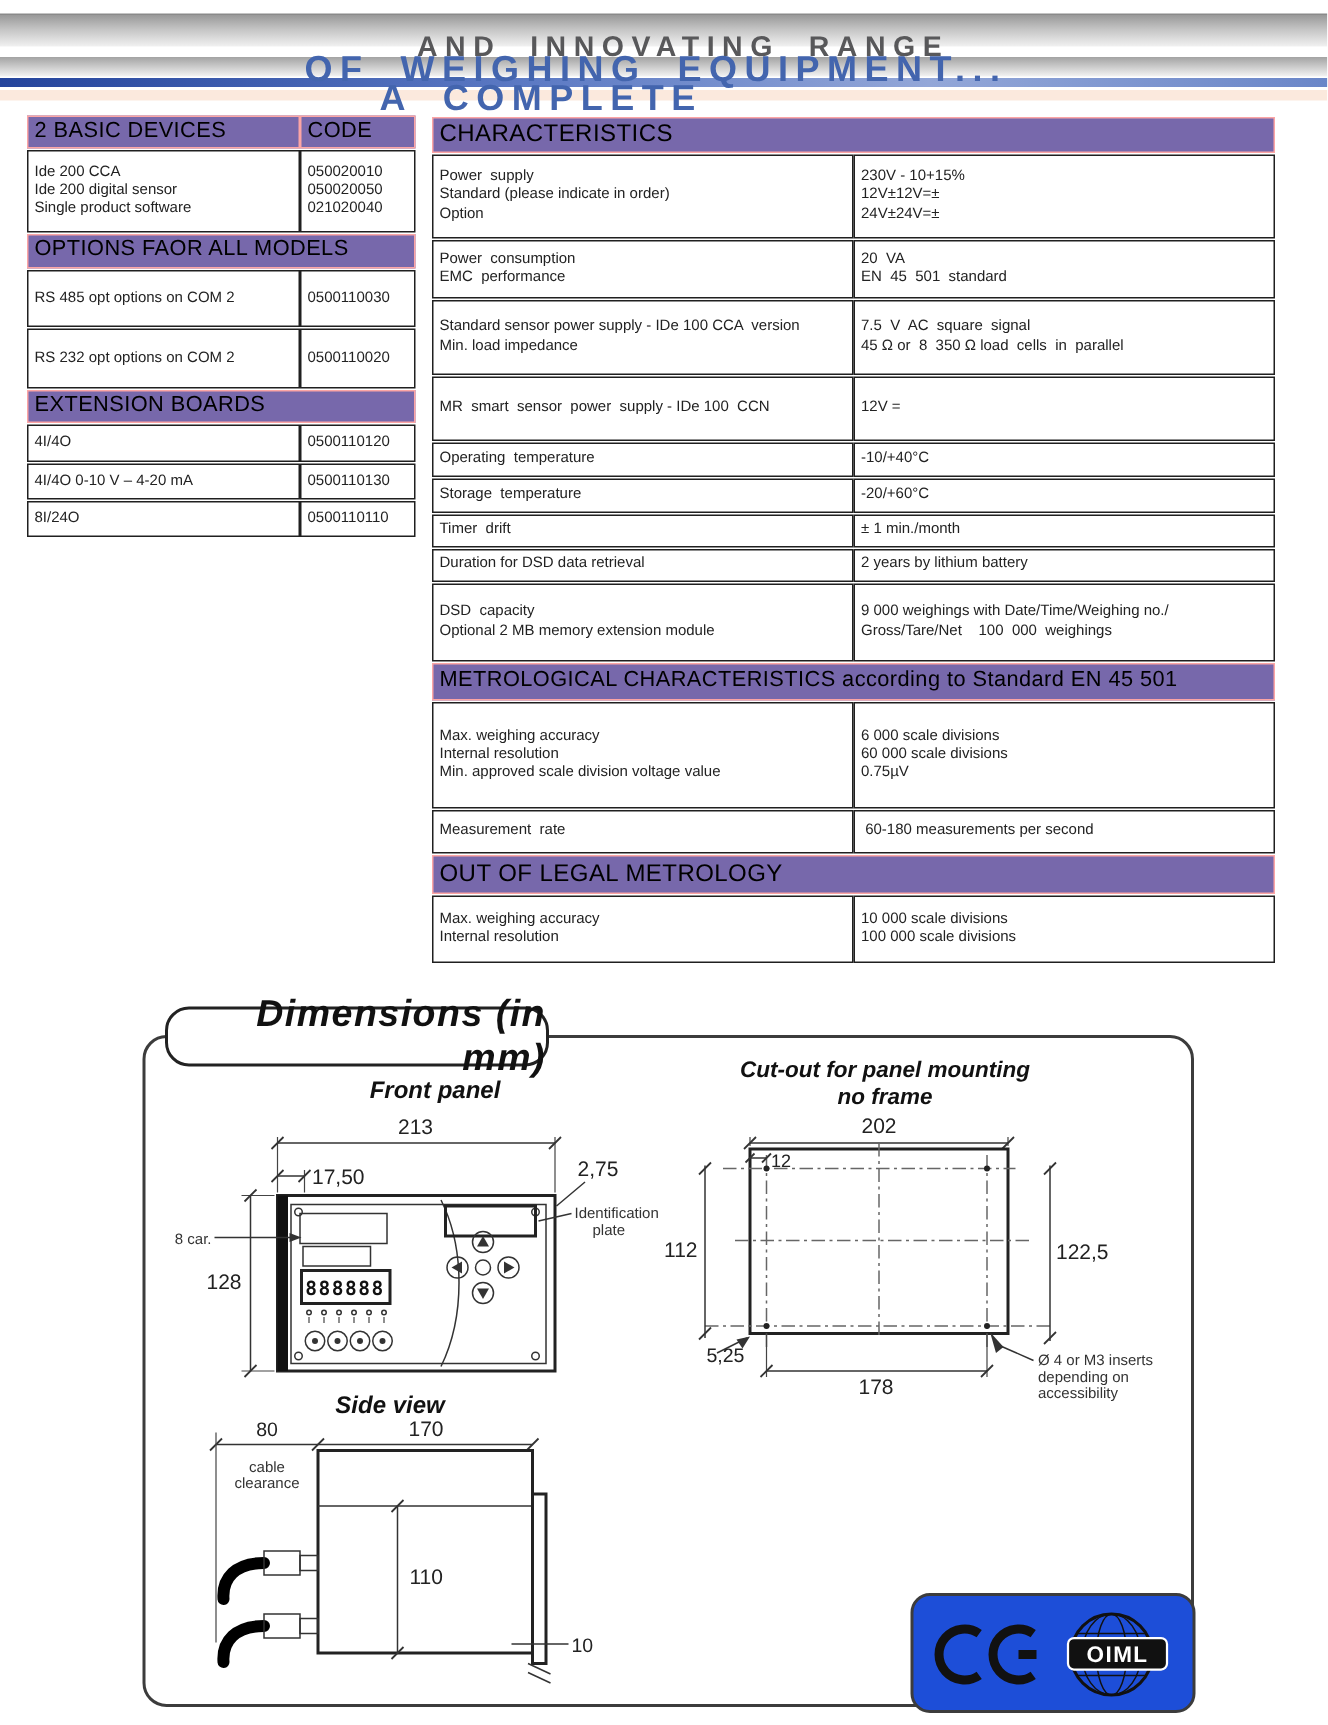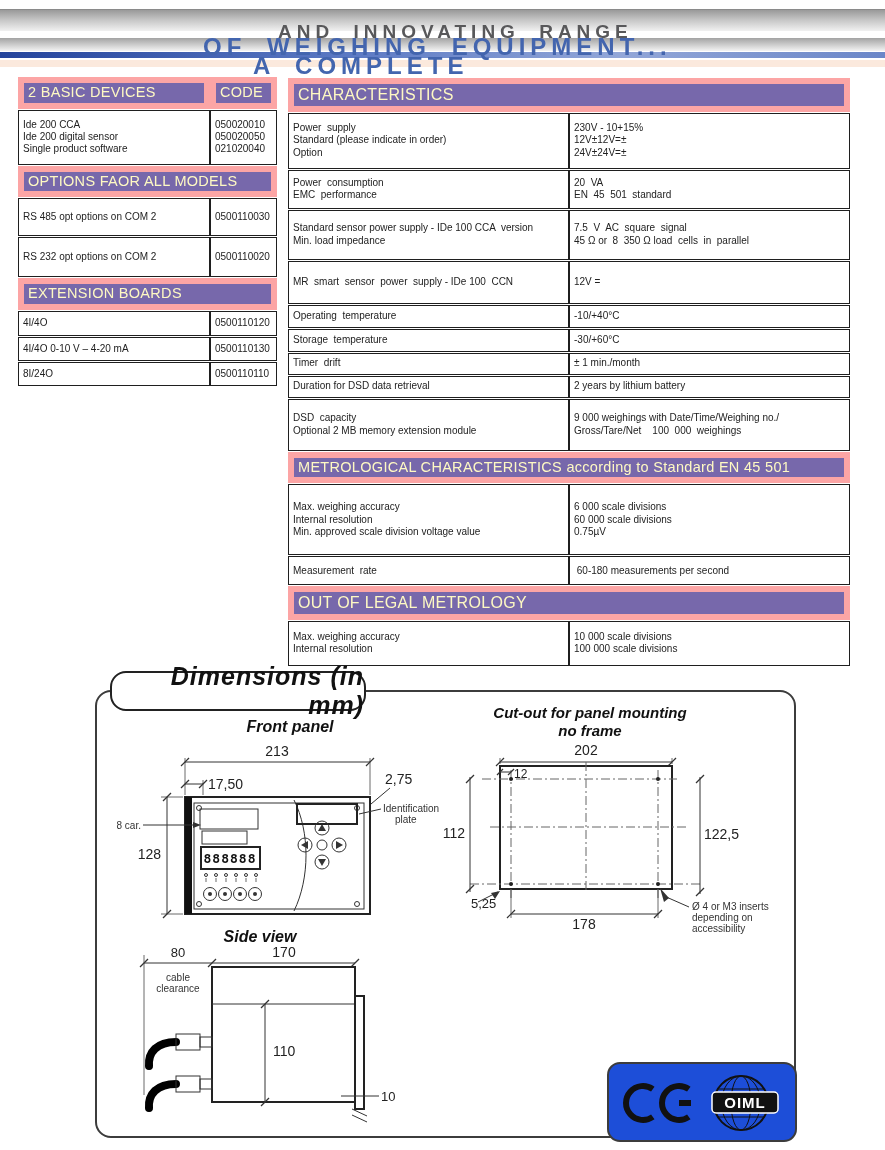--- a/index.html
+++ b/index.html
@@ -13,21 +13,21 @@
   #bar3{top:52px;height:6px;background:linear-gradient(90deg,#24449c 0%,#5c7ac4 40%,#93a7d8 70%,#6a86c8 100%);}
   #peach{top:60px;height:7px;background:#fbe9dd;}
   .bline{position:absolute;font-weight:bold;white-space:nowrap;letter-spacing:5px;word-spacing:9px;}
   #bl1{left:253px;top:5px;font-size:24px;color:var(--blue);margin-top:47px;}
   #bl2{left:278px;top:21px;font-size:19px;color:#58585a;}
   #bl3{left:185px;top:33px;font-size:24px;color:var(--blue);margin-left:18px;}
   
   table.tbl{position:absolute;border-collapse:separate;border-spacing:0 1px;table-layout:fixed;}
   table.tbl td{border:1px solid var(--ink);font-size:10px;line-height:1.22;color:#222;
        padding:1px 4px;vertical-align:middle;white-space:pre-wrap;overflow:hidden;}
-  table.tbl td.hd{background:var(--purple);color:#fef9c3;border:6px solid #fca5a5;font-size:14.5px;
+  table.tbl td.hd{background:var(--purple);color:#000000;border:1px solid #fca5a5;font-size:14.5px;
        letter-spacing:.3px;white-space:nowrap;}
   table.tbl td.hdbig{font-size:16px;}
   #left-tbl{left:18px;top:76px;width:259px;}
   #right-tbl{left:288px;top:77px;width:562px;}
   
   #dims-panel{position:absolute;left:95px;top:690px;width:697px;height:444px;
        border:2px solid #3c3c3c;border-radius:16px;background:#fff;}
   #dims-title{position:absolute;left:110px;top:671px;width:252px;height:36px;background:#fff;
        border:2px solid #222;border-radius:16px;z-index:2;display:flex;align-items:center;
        justify-content:center;font-weight:bold;font-style:italic;font-size:25px;letter-spacing:1px;color:#111;text-align:right;}
@@ -131,21 +131,21 @@
     <tr style="height:43px">
       <td>MR  smart  sensor  power  supply - IDe 100  CCN</td>
       <td>12V =</td>
     </tr>
     <tr style="height:23px">
       <td>Operating  temperature</td>
       <td>-10/+40°C</td>
     </tr>
     <tr style="height:23px">
       <td>Storage  temperature</td>
-      <td>-30/+60°C</td>
+      <td>-20/+60°C</td>
     </tr>
     <tr style="height:22px">
       <td>Timer  drift</td>
       <td>± 1 min./month</td>
     </tr>
     <tr style="height:22px">
       <td>Duration for DSD data retrieval</td>
       <td>2 years by lithium battery</td>
     </tr>
     <tr style="height:52px">

